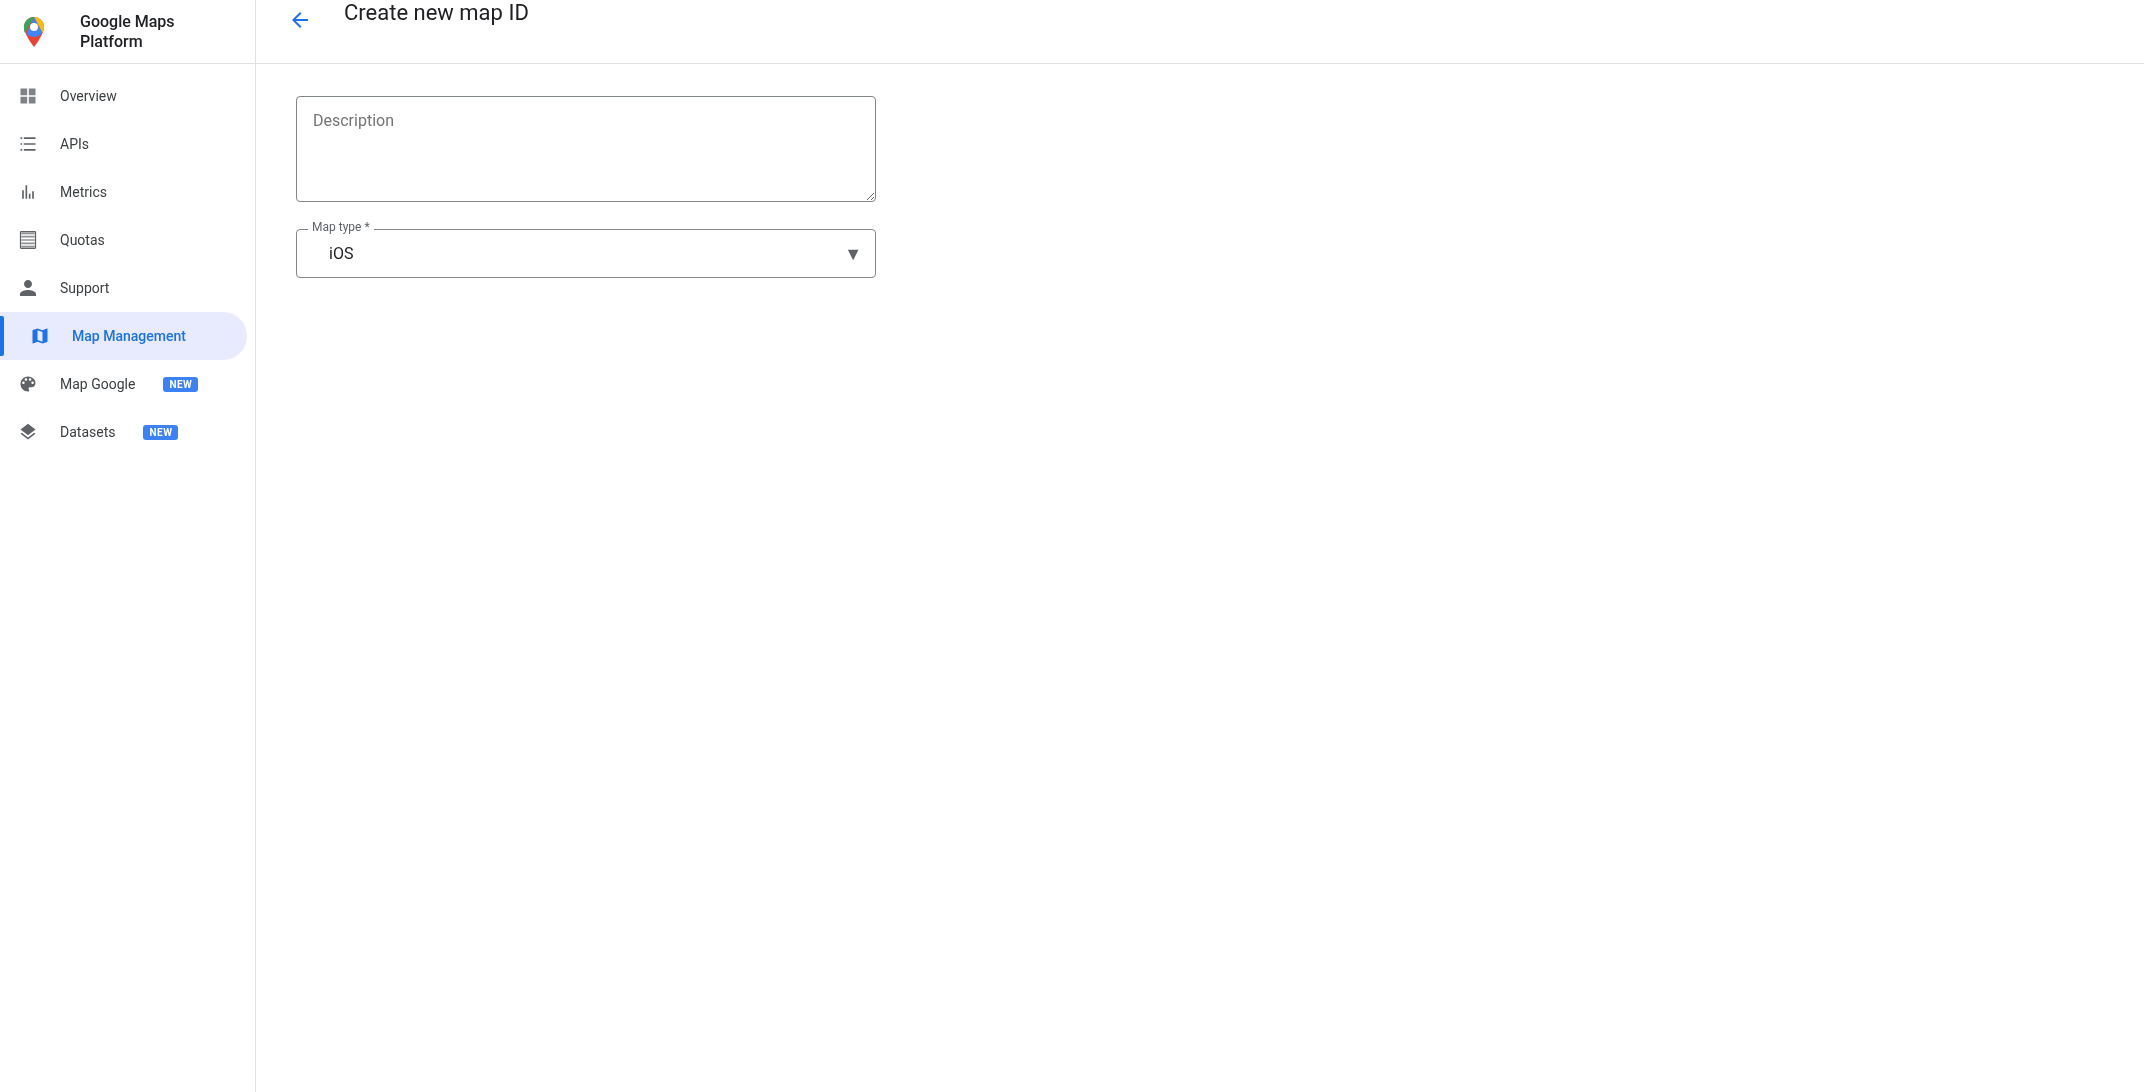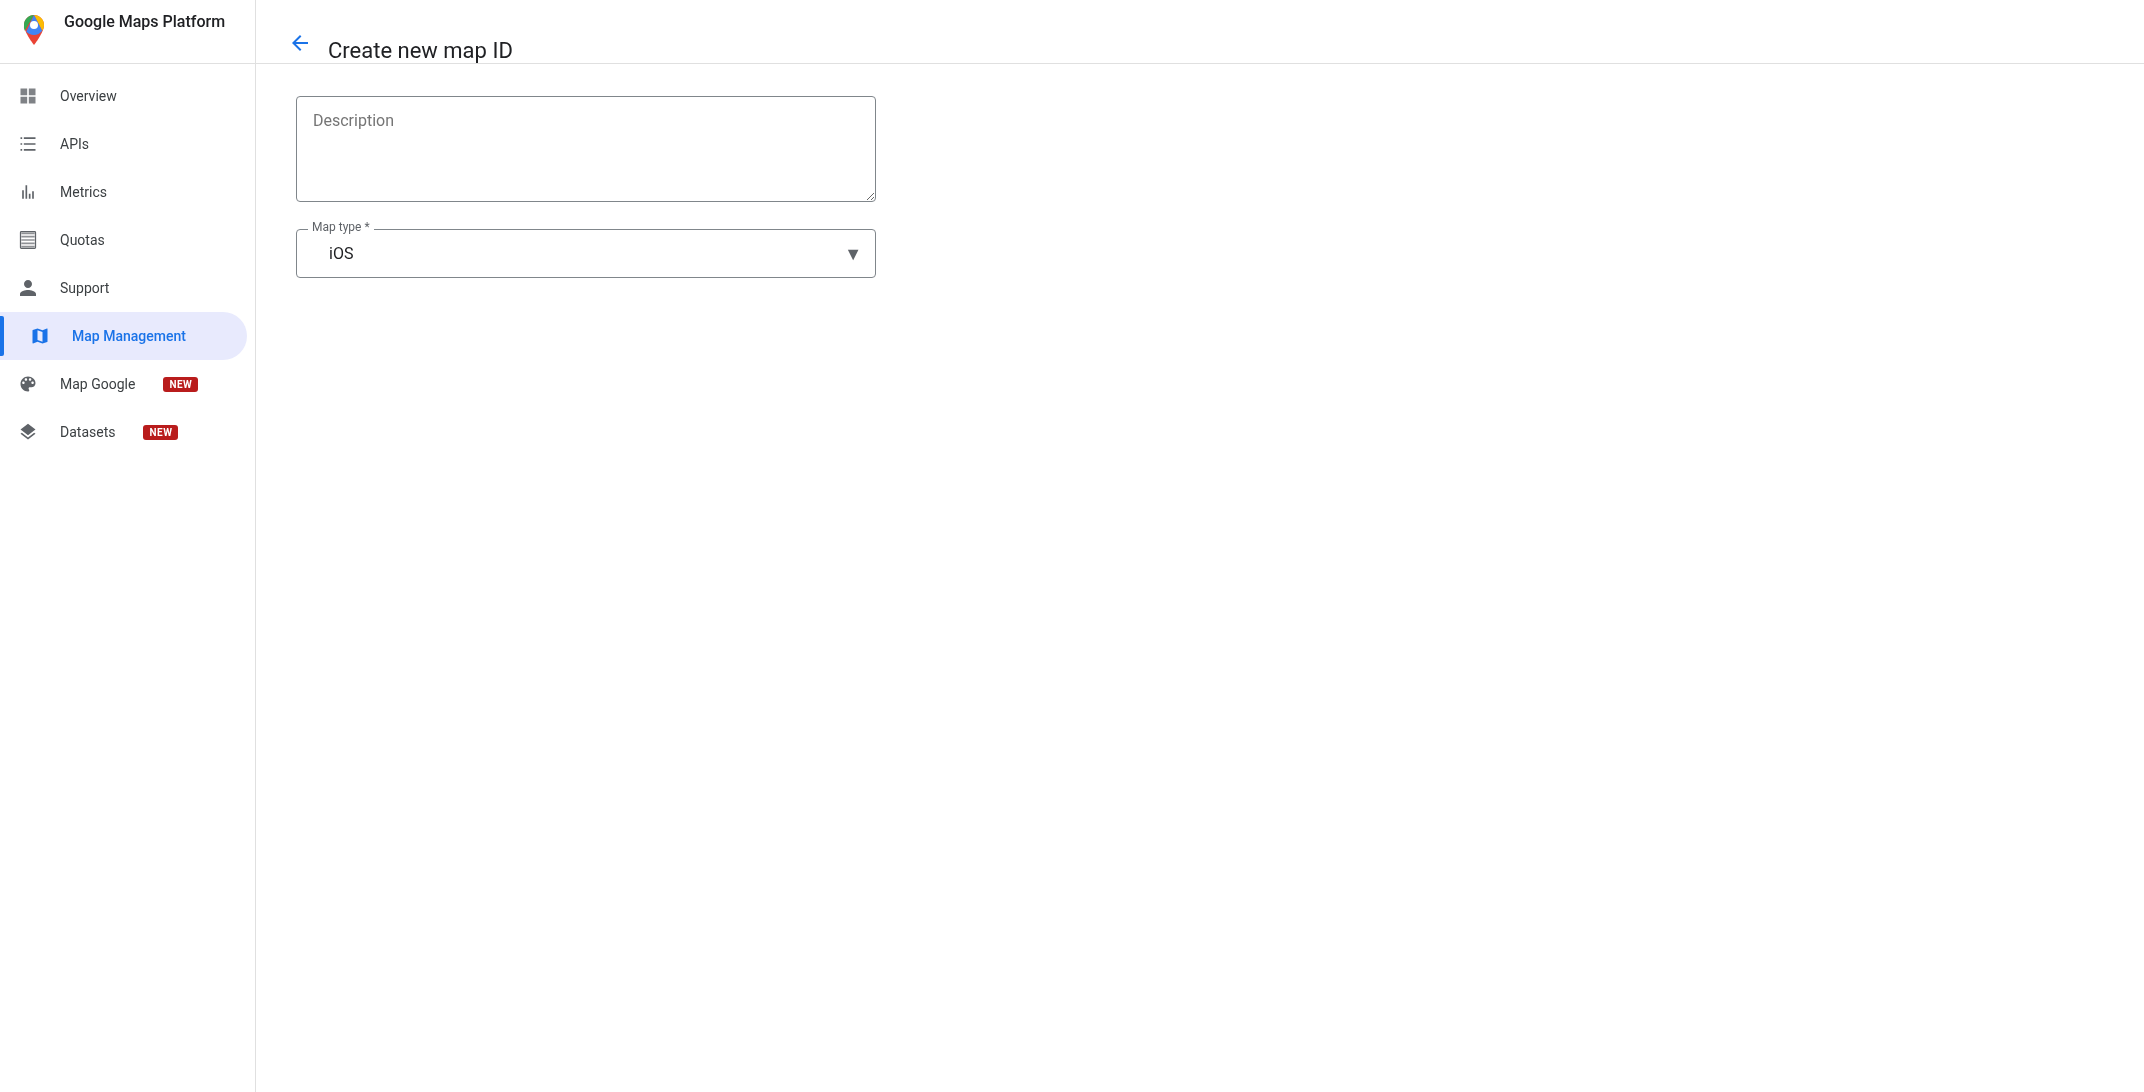--- a/index.html
+++ b/index.html
@@ -25,24 +25,25 @@
       background: #fff;
       border-right: 1px solid #e0e0e0;
       display: flex;
       flex-direction: column;
       height: 100vh;
       overflow-y: auto;
     }
 
     .sidebar-header {
       display: flex;
+      align-items: center;
       padding: 12px 16px;
       border-bottom: 1px solid #e0e0e0;
       height: 64px;
-      gap: 12px;
+      gap: 28px;
     }
 
     .logo-icon {
       width: 36px;
       height: 36px;
       flex-shrink: 0;
     }
 
     .sidebar-title {
       font-size: 16px;
@@ -106,45 +107,45 @@
     }
 
     .nav-label {
       font-size: 14px;
       color: #3c4043;
       white-space: nowrap;
       text-align: center;
     }
 
     .nav-badge {
-      background: #b91c1c;
+      background: #3b82f6;
       color: #fff;
       font-size: 10px;
       font-weight: 700;
       padding: 2px 6px;
       border-radius: 3px;
       margin-left: 8px;
       letter-spacing: 0.5px;
     }
 
     
     .main {
       flex: 1;
       display: flex;
       flex-direction: column;
       overflow: hidden;
     }
 
     .main-header {
       display: flex;
-      align-items: flex-end;
+      align-items: flex-start;
       padding: 0 24px;
       height: 64px;
       border-bottom: 1px solid #e0e0e0;
-      gap: 8px;
+      gap: 24px;
     }
 
     .back-button {
       width: 40px;
       height: 40px;
       display: flex;
       align-items: center;
       justify-content: center;
       border-radius: 50%;
       cursor: pointer;

